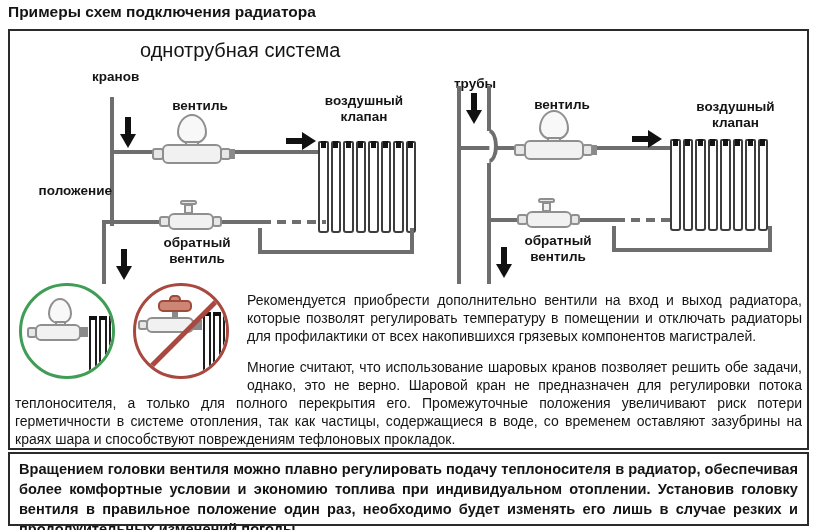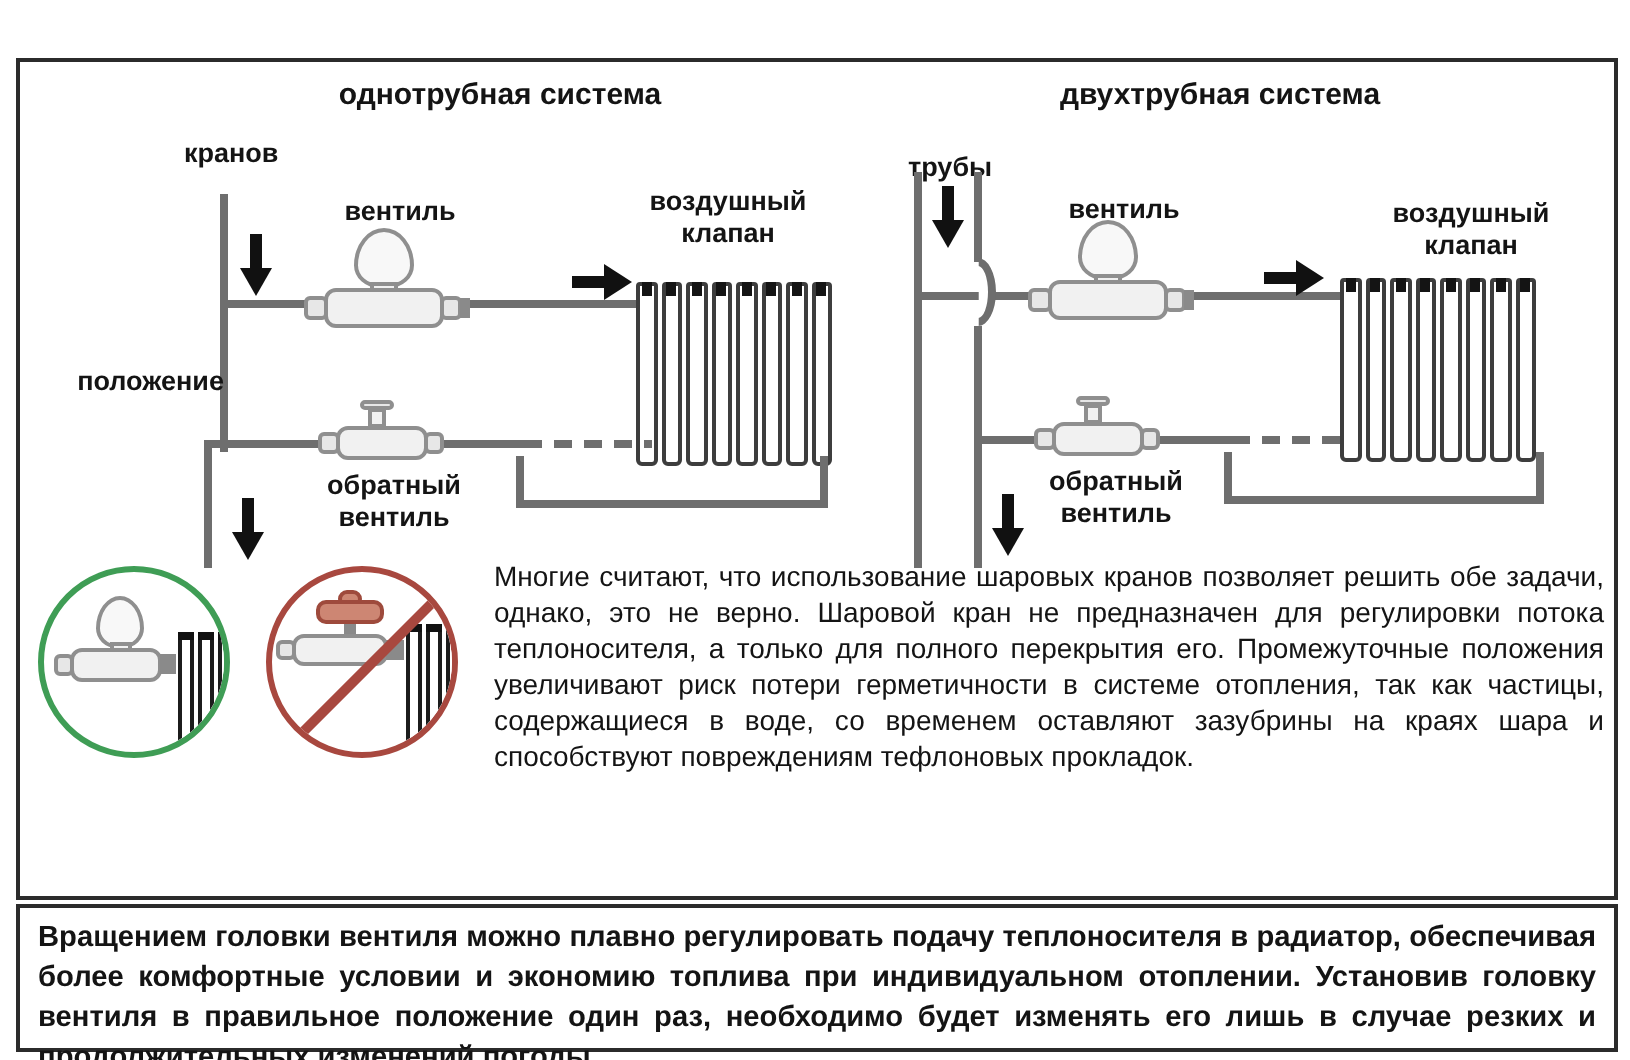--- a/index.html
+++ b/index.html
@@ -6,22 +6,22 @@
   .stage{position:relative;width:815px;height:530px;background:#fff;overflow:hidden;
          font-family:"Liberation Sans",sans-serif;color:#141414;}
   .title{position:absolute;left:8px;top:3px;font-size:15.5px;font-weight:bold;}
 
   
   .boxA{position:absolute;left:8px;top:29px;width:801px;height:421px;
         border:2px solid #2b2b2b;box-sizing:border-box;}
   .boxB{position:absolute;left:8px;top:452px;width:801px;height:74px;
         border:2px solid #2b2b2b;box-sizing:border-box;padding:5px 9px;}
 
-  .dheading{position:absolute;top:8px;width:220px;text-align:center;
-            font-size:15px;font-weight:bold;}
+  .dheading{position:absolute;top:8px;width:220px;
+            font-size:20px;font-weight:normal;}
   .dlabel{position:absolute;font-size:13.5px;font-weight:bold;line-height:1.18;}
   .center{text-align:center;}
   .right{text-align:right;}
 
   
   .pipe{position:absolute;background:#6e6e6e;}
   .dash{position:absolute;height:4px;
         background:repeating-linear-gradient(90deg,#6e6e6e 0 9px,transparent 9px 15px);}
   .loop{position:absolute;border:4px solid #6e6e6e;border-top:none;box-sizing:border-box;}
   .hop{position:absolute;width:18px;height:34px;border:4px solid #6e6e6e;
@@ -49,39 +49,40 @@
   
   .radiator{position:absolute;display:flex;gap:2px;}
   .fin{flex:1;background:#fff;border:2px solid #3d3d3d;border-radius:2px 2px 3px 3px;position:relative;}
   .fin:before{content:"";position:absolute;left:12%;right:12%;top:-2px;height:7px;background:#141414;}
 
   
   .flow{position:absolute;left:5px;right:5px;top:248px;}
   .badges{float:left;width:232px;height:114px;position:relative;}
   .para{font-size:14px;line-height:18px;text-align:justify;margin:0;}
   .p1{margin-top:12px;}
-  .p2{}
+  .p2{margin-top:13px;}
   .p3{font-size:14.6px;line-height:20px;font-weight:bold;text-align:justify;margin:0;}
 
   
   .circle{position:absolute;width:96px;height:96px;border-radius:50%;box-sizing:border-box;
           overflow:hidden;background:#fff;}
   .c-ok{left:4px;top:4px;border:3px solid #3f9d55;}
   .c-no{left:118px;top:4px;border:3px solid #a8483f;}
   .slash{position:absolute;left:-22px;top:45px;width:140px;height:5px;background:#a8483f;
          transform:rotate(-45deg);z-index:6;}
   .mrad{position:absolute;display:flex;gap:2px;}
   .mfin{width:8px;border:2px solid #1c1c1c;background:#fff;position:relative;box-sizing:border-box;}
   .mfin:before{content:"";position:absolute;left:-2px;right:-2px;top:-2px;height:4px;background:#111;}
   .bvhandle{position:absolute;background:#cd8673;border:2px solid #9e4a3c;border-radius:5px;box-sizing:border-box;}
 </style>
 </head>
 <body>
 
 <div class="stage">
+  <div class="title">Примеры схем подключения радиатора</div>
 
   <div class="boxA">
 
     <div class="dheading" style="left:130px;">однотрубная система</div>
 
     <div class="dlabel" style="left:82px;top:38px;">кранов</div>
 
     <div class="pipe" style="left:100px;top:66px;width:4px;height:129px;"></div>
     <div class="arrD" style="left:110px;top:86px;">
         <i></i>
@@ -130,21 +131,20 @@
       <div class="vpart" style="left:174px;top:173px;width:9px;height:10px;"></div>
       <div class="vpart vbody" style="left:158px;top:182px;width:46px;height:17px;"></div>
       <div class="vpart vcap" style="left:149px;top:185px;width:11px;height:11px;"></div>
       <div class="vpart vcap" style="left:202px;top:185px;width:10px;height:11px;"></div>
     </div>
     <div class="dlabel center" style="left:146px;top:204px;width:82px;">обратный вентиль</div>
 
     <div class="dash" style="left:252px;top:189px;width:64px;"></div>
     <div class="loop" style="left:248px;top:197px;width:156px;height:26px;"></div>
 
-    <div class="dheading" style="left:490px;">двухтрубная система</div>
 
     <div class="dlabel" style="left:444px;top:45px;">трубы</div>
 
     <div class="pipe" style="left:447px;top:55px;width:4px;height:198px;"></div>
     <div class="pipe" style="left:477px;top:55px;width:4px;height:45px;"></div>
     <div class="pipe" style="left:477px;top:132px;width:4px;height:121px;"></div>
     <div class="arrD" style="left:456px;top:62px;">
         <i></i>
         <s></s>
       </div>
@@ -222,20 +222,21 @@
           <div class="vdark" style="left:57px;top:34px;width:9px;height:10px;"></div>
           <div class="mrad" style="left:67px;top:26px;width:30px;height:62px;">
             <div class="mfin"></div>
               <div class="mfin"></div>
               <div class="mfin"></div>
           </div>
           <div class="slash"></div>
         </div>
 
       </div>
+      <p class="para p1">Рекомендуется приобрести дополнительно вентили на вход и выход радиатора, которые позволят регулировать температуру в помещении и отключать радиаторы для профилактики от всех накопившихся грязевых компонентов магистралей.</p>
       <p class="para p2">Многие считают, что использование шаровых кранов позволяет решить обе задачи, однако, это не верно. Шаровой кран не предназначен для регулировки потока теплоносителя, а только для полного перекрытия его. Промежуточные положения увеличивают риск потери герметичности в системе отопления, так как частицы, содержащиеся в воде, со временем оставляют зазубрины на краях шара и способствуют повреждениям тефлоновых прокладок.</p>
     </div>
   </div>
 
   <div class="boxB">
     <p class="p3">Вращением головки вентиля можно плавно регулировать подачу теплоносителя в радиатор, обеспечивая более комфортные условии и экономию топлива при индивидуальном отоплении. Установив головку вентиля в правильное положение один раз, необходимо будет изменять его лишь в случае резких и продолжительных изменений погоды.</p>
   </div>
 </div>
 
 </body></html>

